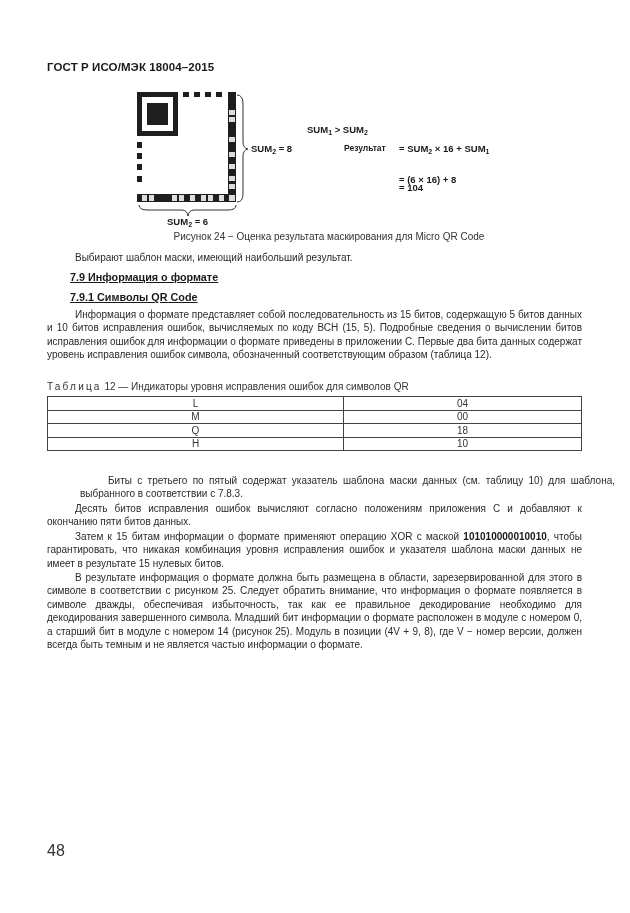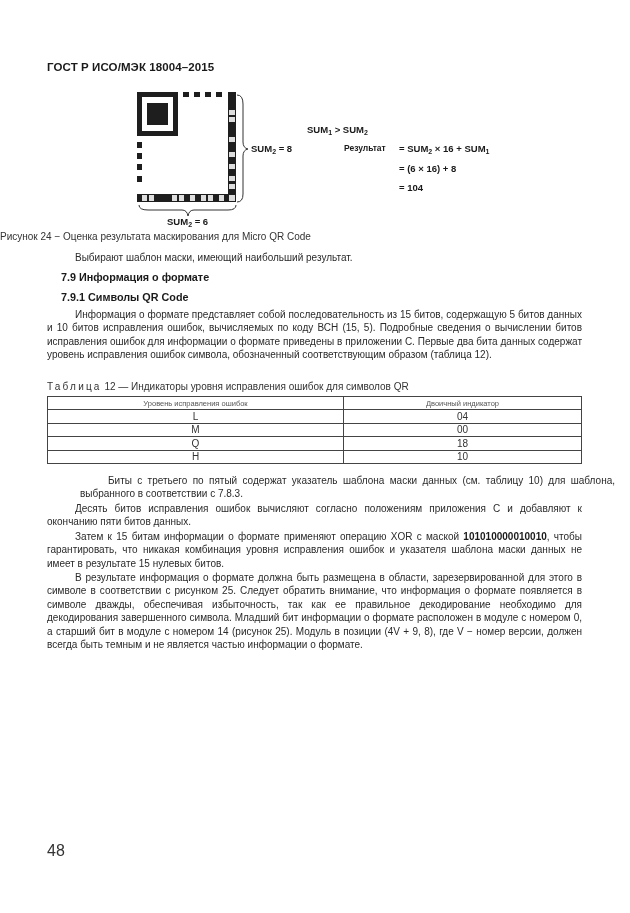--- a/index.html
+++ b/index.html
@@ -5,24 +5,24 @@
     html, body { margin: 0; padding: 0; background: #ffffff; }
     body {
       width: 630px; height: 913px; position: relative; overflow: hidden;
       font-family: "Liberation Sans", sans-serif; color: #2a2a2a;
     }
     .header { position: absolute; left: 47px; top: 61px; font-size: 11.5px; font-weight: bold; color: #1a1a1a; letter-spacing: 0.1px; }
     .figure { position: absolute; left: 130px; top: 88px; width: 400px; height: 150px; }
     .qr { position: absolute; left: 7px; top: 4px; width: 99px; height: 110px; }
     .sum-label { position: absolute; font-size: 9.5px; font-weight: bold; color: #1a1a1a; white-space: nowrap; }
     .sum-label sub { font-size: 7px; vertical-align: -2px; }
-    .caption { position: absolute; left: 0; width: 570px; top: 231px; font-size: 10px; color: #333; }
+    .caption { position: absolute; left: 0; width: 570px; top: 231px; text-align: center; font-size: 10px; color: #333; padding-left: 44px; }
     .p { position: absolute; left: 47px; width: 535px; font-size: 10px; line-height: 13.4px; color: #2a2a2a; text-align: justify; }
     .p.indent { text-indent: 28px; }
-    .h { position: absolute; left: 61px; font-size: 10.8px; font-weight: bold; color: #1a1a1a; }
+    .h { position: absolute; left: 70px; font-size: 10.8px; font-weight: bold; color: #1a1a1a; text-decoration: underline; }
     .table-title { position: absolute; left: 47px; top: 381px; font-size: 10px; color: #333; }
     .table-title .spaced { letter-spacing: 2.2px; }
     table.t { position: absolute; left: 47px; top: 396px; width: 535px; border-collapse: collapse; font-size: 10px; color: #333; }
     table.t th { font-weight: normal; font-size: 7.5px; color: #555; height: 12px; border: 1px solid #444; padding: 0; }
     table.t td { height: 12.5px; border: 1px solid #444; padding: 0; text-align: center; }
     table.t col.c1 { width: 296px; }
     .page-num { position: absolute; left: 47px; top: 842px; font-size: 16px; color: #333; }
     b.mask { font-weight: bold; color: #1a1a1a; }
   </style>
 </head>
@@ -86,21 +86,21 @@
 
   <div class="sum-label" style="left:177px; top:36px;">
     <span>SUM</span><sub>1</sub><span> &gt; </span><span>SUM</span><sub>2</sub>
   </div>
 
   <div class="sum-label" style="left:214px; top:55px; font-size:8.5px;">Результат</div>
 
   <div class="sum-label" style="left:269px; top:55px;">
     <span>= </span><span>SUM</span><sub>2</sub><span> × 16 + SUM</span><sub>1</sub>
   </div>
-  <div class="sum-label" style="left:269px; top:75px;">
+  <div class="sum-label" style="left:269px; top:86px;">
     <span>= </span><span>(6 × 16) + 8</span>
   </div>
   <div class="sum-label" style="left:269px; top:94px;">
     <span>= </span><span>104</span>
   </div>
 </div>
 
 <div class="caption">Рисунок 24 − Оценка результата маскирования для Micro QR Code</div>
 
 <div class="p indent" style="top:251px;">Выбирают шаблон маски, имеющий наибольший результат.</div>
@@ -112,24 +112,20 @@
 <div class="table-title">
   <span class="spaced">Таблица</span><span> 12 — Индикаторы уровня исправления ошибок для символов QR</span>
 </div>
 
 <table class="t">
   <colgroup>
       <col class="c1">
       <col>
     </colgroup>
   <tbody>
-      <tr>
-    <th>Уровень исправления ошибок</th>
-    <th>Двоичный индикатор</th>
-  </tr>
   <tr>
     <td>L</td>
     <td>04</td>
   </tr>
   <tr>
     <td>M</td>
     <td>00</td>
   </tr>
   <tr>
     <td>Q</td>

